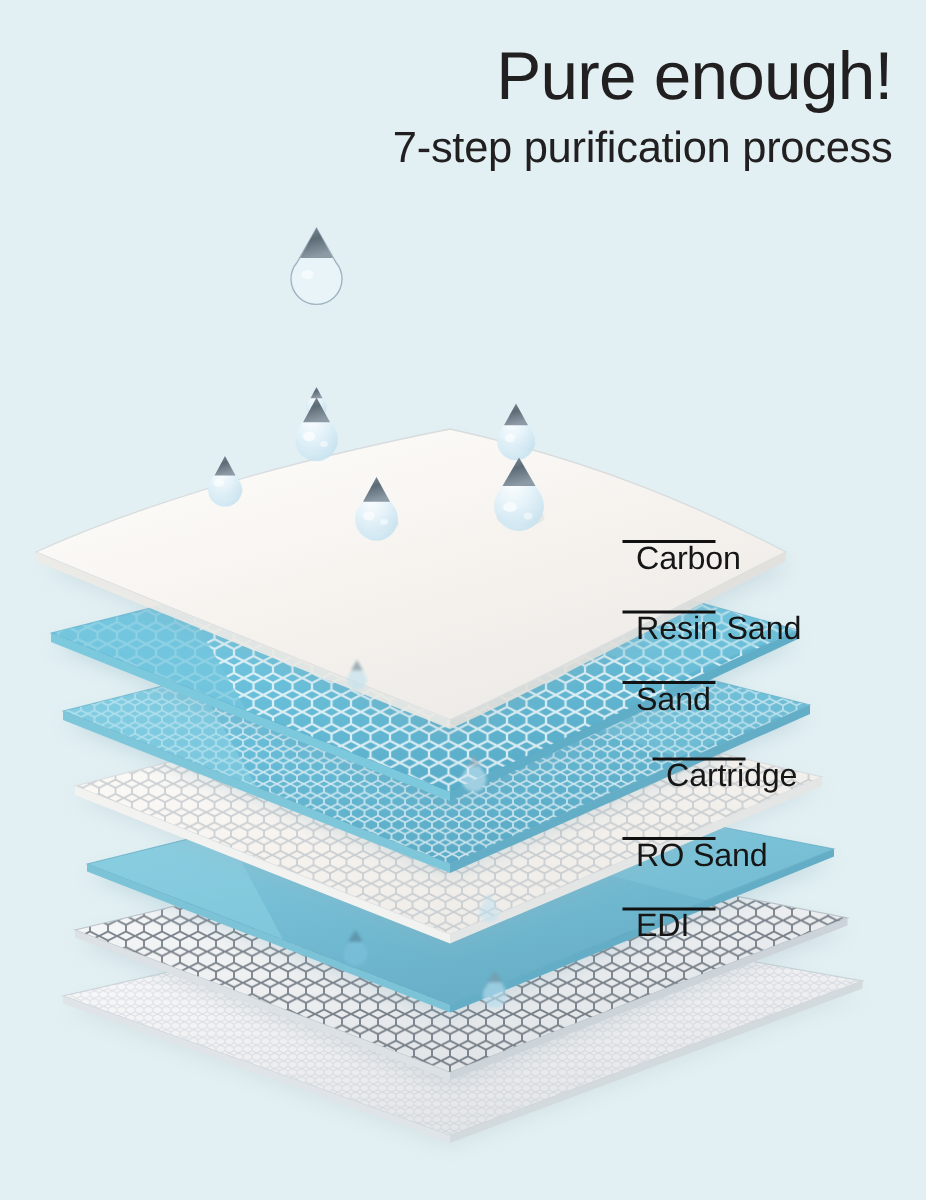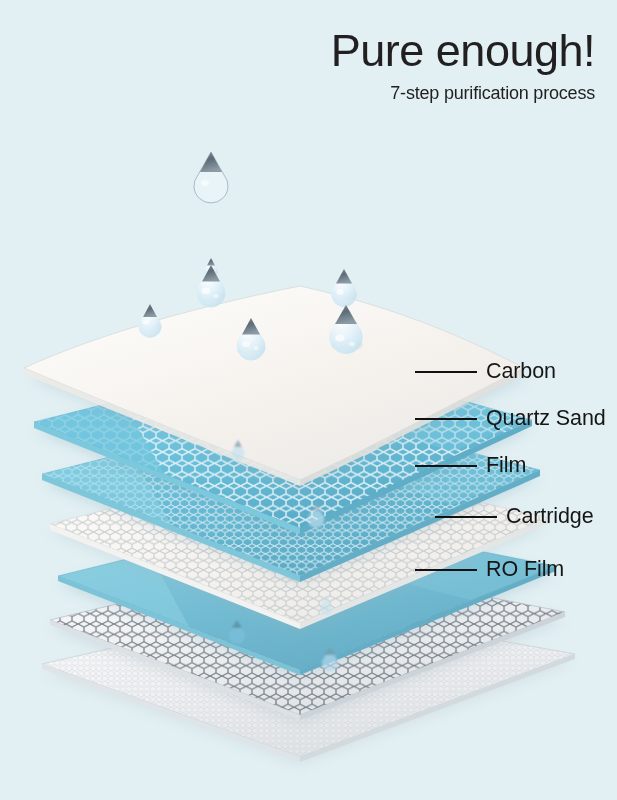--- a/index.html
+++ b/index.html
@@ -12,27 +12,27 @@
   #stage{position:absolute;inset:0;width:617px;height:800px;}
 
   
   .header{position:absolute;right:22px;top:28px;text-align:right;width:420px;}
   .title{
     font-size:45px;line-height:1.02;color:#221f20;
     letter-spacing:-0.5px;font-weight:400;
     font-family:"Liberation Sans", sans-serif;
   }
   .subtitle{
-    font-size:18px;line-height:1.1;color:#221f20;margin-top:10px;
+    font-size:29px;line-height:1.1;color:#221f20;margin-top:10px;
     letter-spacing:-0.2px;font-weight:400;
   }
 
   
   .labels{position:absolute;left:0;top:0;width:617px;height:800px;}
-  .callout{position:absolute;display:flex;align-items:center;height:24px;}
+  .callout{position:absolute;display:flex;height:24px;flex-direction:column;}
   .lead-line{width:62px;height:2px;background:#111;flex:0 0 auto;}
   .lead-text{
     margin-left:9px;font-size:21.5px;color:#161616;
     white-space:nowrap;letter-spacing:-0.1px;line-height:1;
   }
 
   
   svg.stack{position:absolute;left:0;top:0;}
 </style>
 </head>
@@ -300,34 +300,38 @@
 
   <div class="labels">
 
     <div class="callout" style="left:415px;top:360px;">
       <span class="lead-line"></span>
       <span class="lead-text">Carbon</span>
     </div>
 
     <div class="callout" style="left:415px;top:407px;">
       <span class="lead-line"></span>
-      <span class="lead-text">Quartz Sand</span>
+      <span class="lead-text">Resin Sand</span>
     </div>
 
     <div class="callout" style="left:415px;top:454px;">
       <span class="lead-line"></span>
-      <span class="lead-text">Film</span>
+      <span class="lead-text">Sand</span>
     </div>
 
     <div class="callout" style="left:435px;top:505px;">
       <span class="lead-line"></span>
       <span class="lead-text">Cartridge</span>
     </div>
 
     <div class="callout" style="left:415px;top:558px;">
       <span class="lead-line"></span>
-      <span class="lead-text">RO Film</span>
-    </div>
-
+      <span class="lead-text">RO Sand</span>
+    </div>
+
+    <div class="callout" style="left:415px;top:605px;">
+      <span class="lead-line"></span>
+      <span class="lead-text">EDI</span>
+    </div>
 
 
   </div>
 </div>
 
 </body></html>

